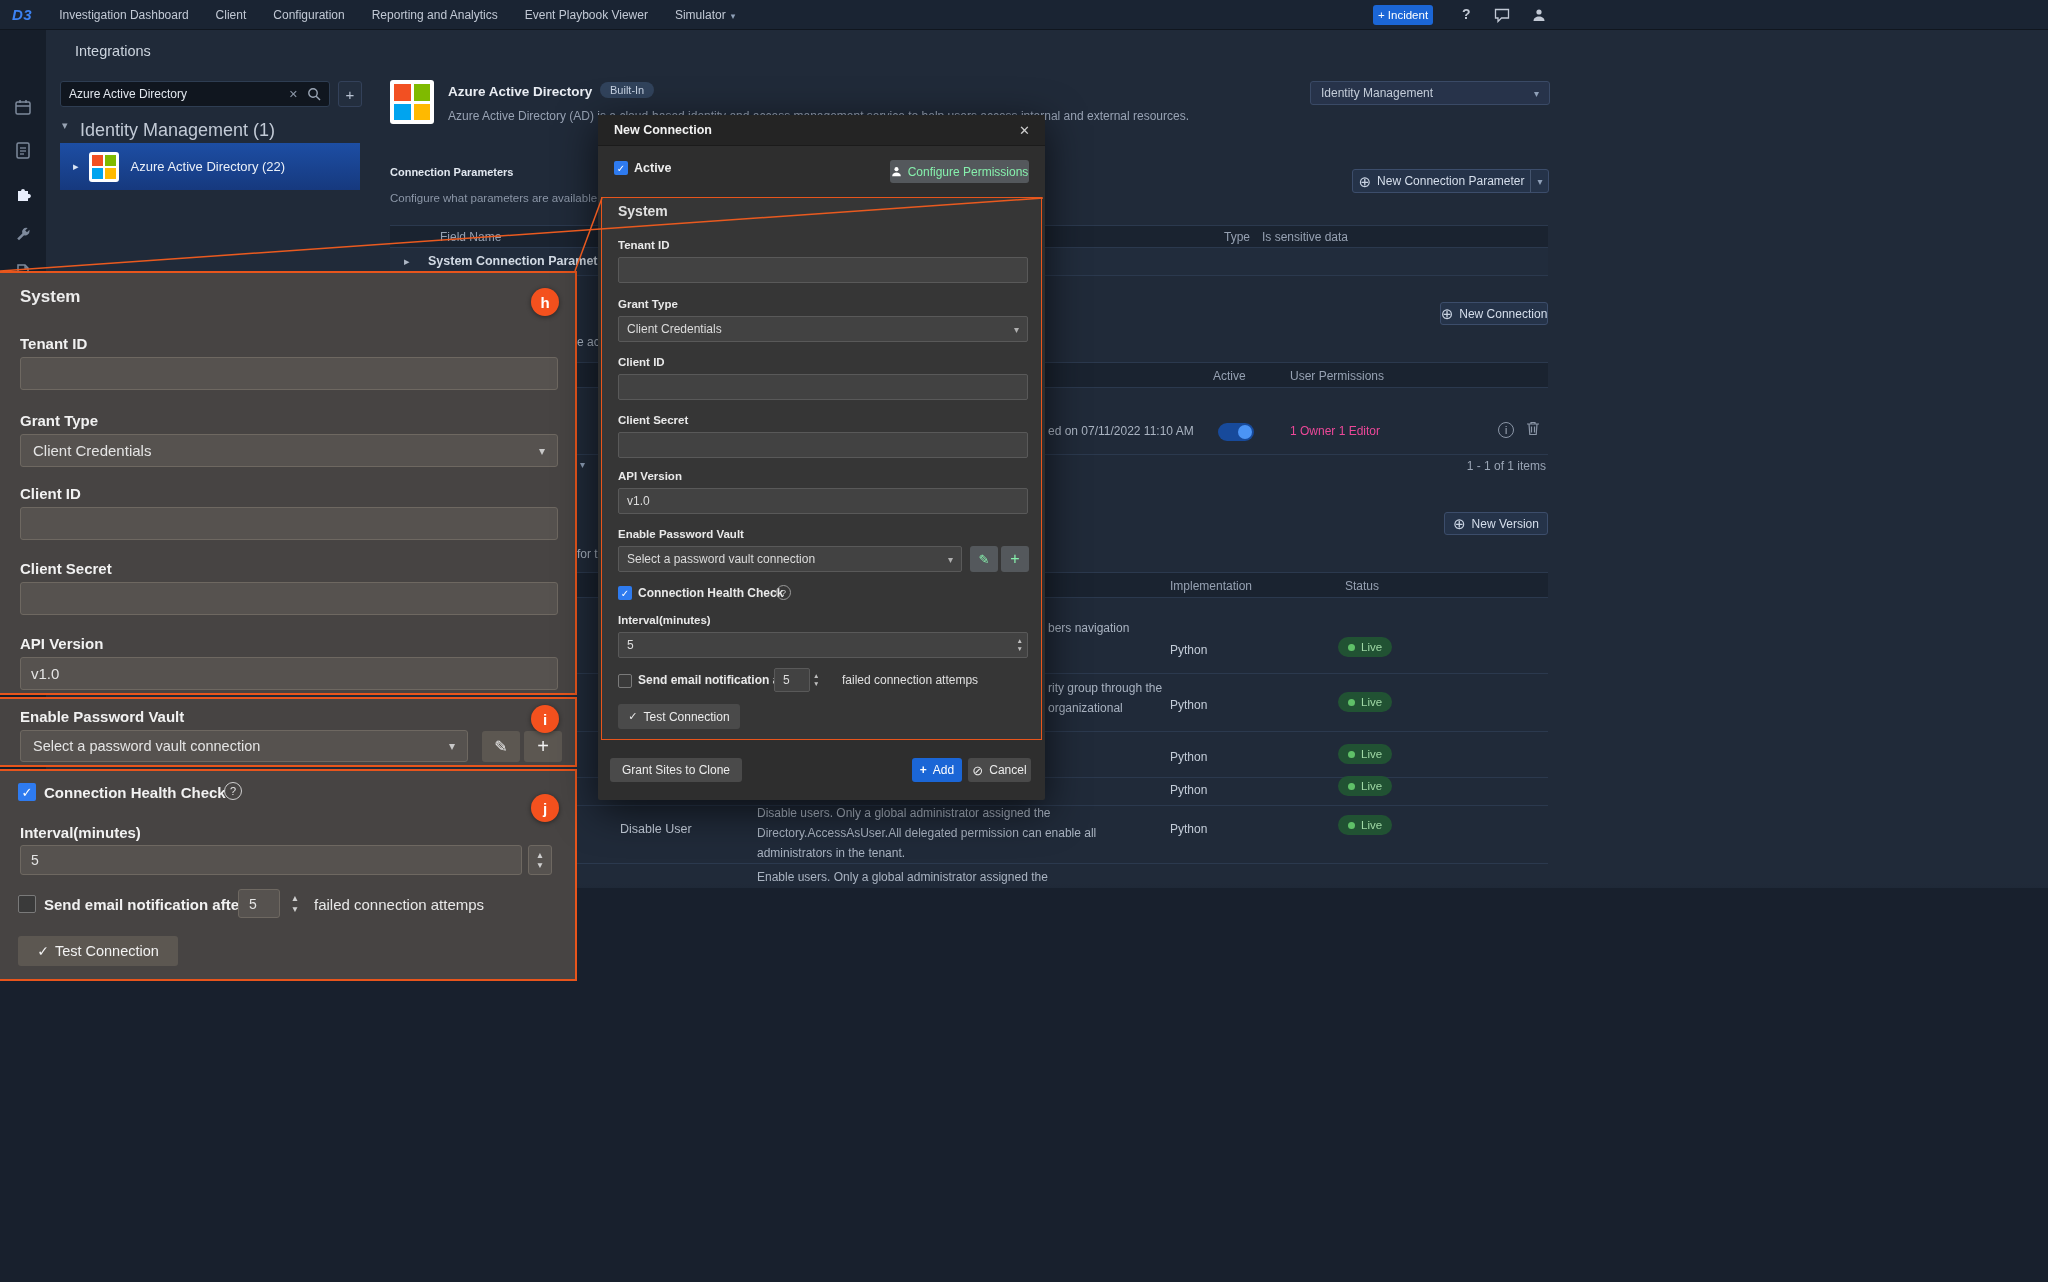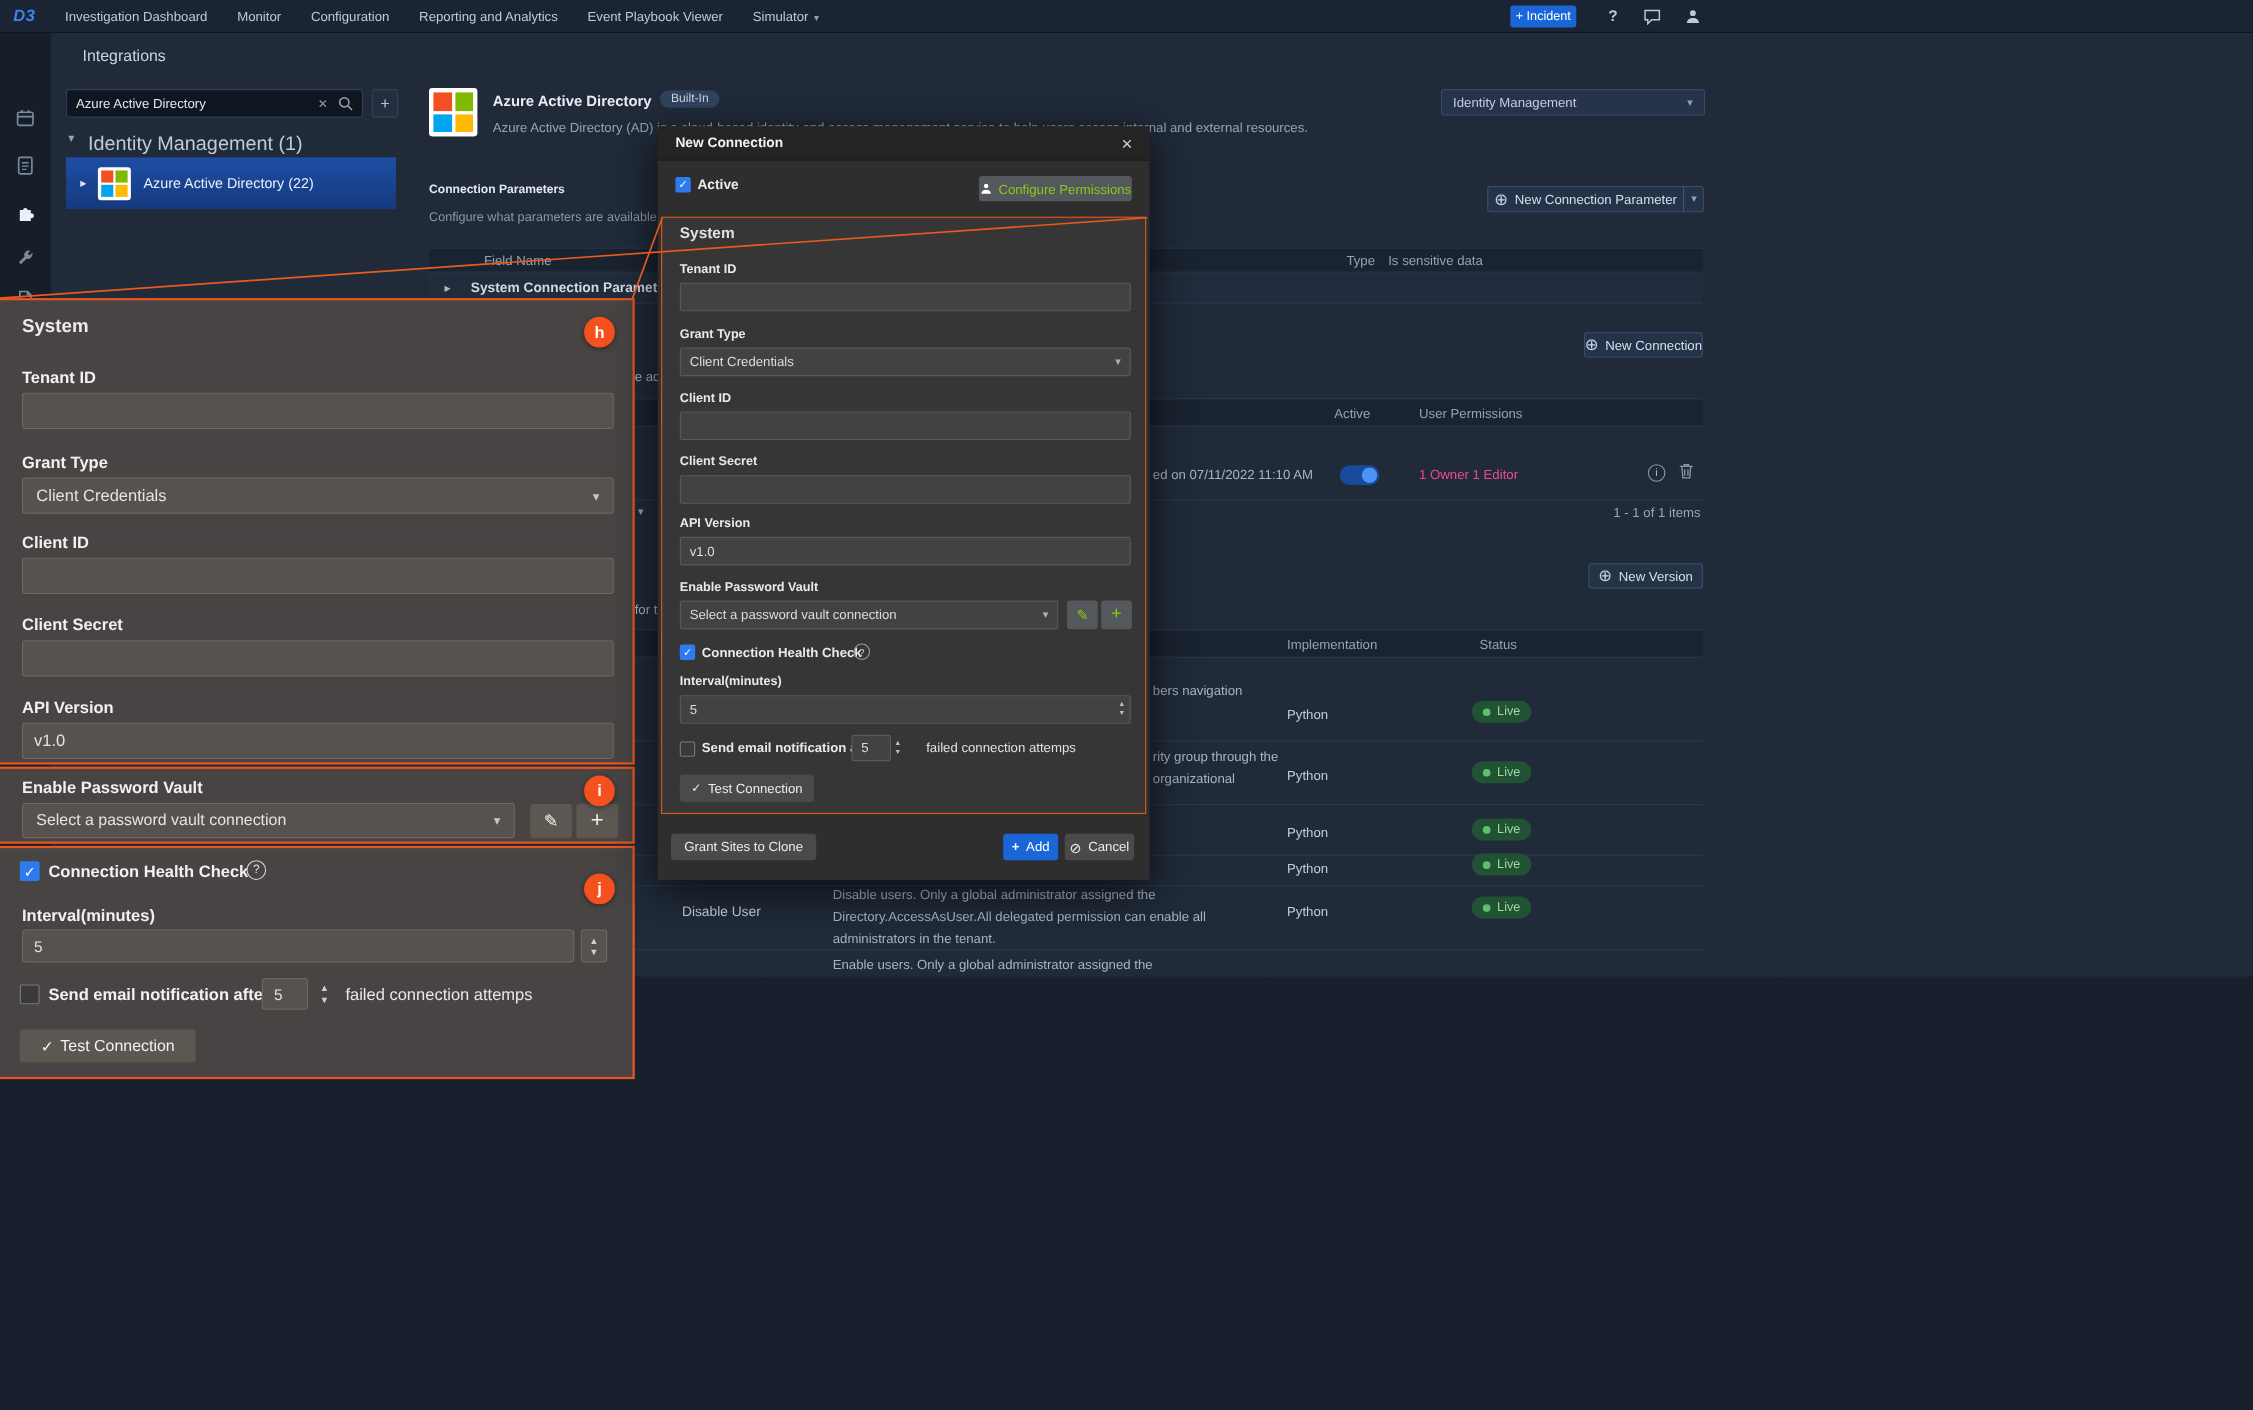--- a/index.html
+++ b/index.html
@@ -8,21 +8,21 @@
 .abs{position:absolute}
 
 #topnav{left:0;top:0;width:2048px;height:30px;background:#1a2433;border-bottom:1px solid #10161f;display:flex;align-items:center;z-index:3}
 .nav-logo{font-weight:bold;font-style:italic;color:#3c82f2;font-size:15px;margin-left:12px;letter-spacing:.5px}
 .nav-item{color:#c2c9d5;font-size:12px;margin-left:27px;white-space:nowrap;cursor:pointer}
 .nav-caret{font-size:9px;color:#8fa0b8;margin-left:5px}
 .btn{display:flex;align-items:center;justify-content:center;gap:6px;border-radius:3px;cursor:pointer;white-space:nowrap}
 .btn-blue{background:#1b66d6;color:#fff}
 .btn-outline{background:#253349;border:1px solid #3c4d6b;color:#d6dfec}
 .btn-darkgray{background:#4a4a4a;color:#ececec}
-.btn-midgray{background:#54585c;color:#84cc16}
+.btn-midgray{background:#54585c;color:#86efac}
 .btn-warmgray{background:#5c5751;color:#f2f2f2}
 
 #rail{left:0;top:30px;width:46px;height:1252px;background:#161e2a;z-index:3}
 .rail-ic{position:absolute;left:13px;color:#7e8a9c;cursor:pointer}
 .rail-ic.active{color:#e8eefc}
 
 #contentbg{left:46px;top:30px;width:2002px;height:858px;background:#202a39}
 
 #searchbox{left:60px;top:81px;width:270px;height:26px;background:#10161f;border:1px solid #2e3d52;border-radius:3px;display:flex;align-items:center;padding:0 8px;gap:9px}
 #searchbox input{flex:1;background:transparent;border:none;outline:none;color:#e2e7ee;font-size:12px;font-family:inherit}
@@ -77,21 +77,21 @@
 </head>
 <body>
 
 <div id="screen">
 
   <div class="abs" id="contentbg"></div>
 
   <div class="abs" id="topnav">
     <span class="nav-logo">D3</span>
     <span class="nav-item">Investigation Dashboard</span>
-    <span class="nav-item">Monitor</span>
+    <span class="nav-item">Client</span>
     <span class="nav-item">Configuration</span>
     <span class="nav-item">Reporting and Analytics</span>
     <span class="nav-item">Event Playbook Viewer</span>
     <span class="nav-item"><span>Simulator</span><span class="nav-caret">▾</span></span>
     <div class="abs btn btn-blue" style="left:1373px;top:5px;width:60px;height:20px;font-size:11.5px">
         <span>+ Incident</span>
       </div>
     <span class="abs" style="left:1462px;top:6px;color:#c2c9d5;font-size:14px;font-weight:bold;cursor:pointer">?</span>
     <svg class="abs" style="left:1494px;top:8px;cursor:pointer" width="16" height="15" viewBox="0 0 16 15">
         <path d="M1.5 1.5h13v8.5H7.5L4 13.5v-3.5H1.5z" fill="none" stroke="#c2c9d5" stroke-width="1.3"></path>

